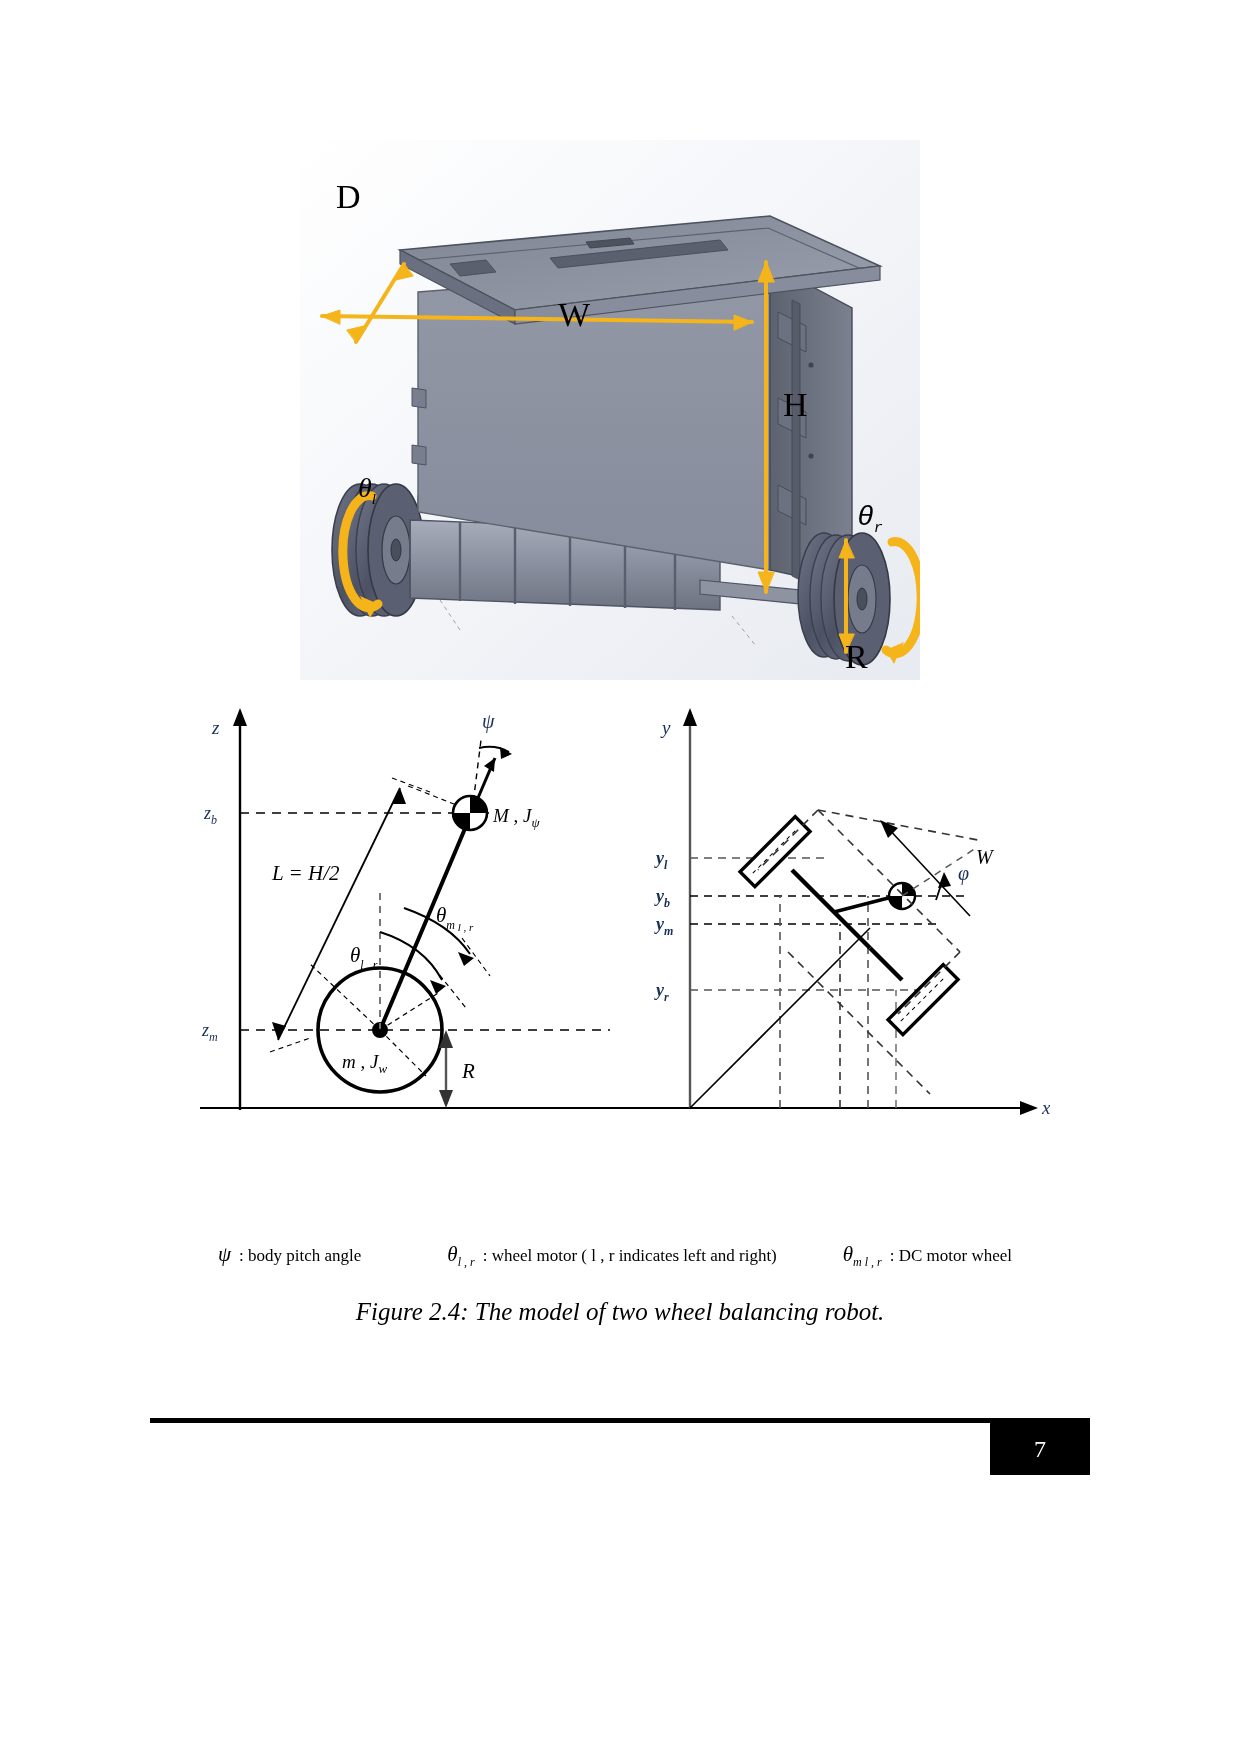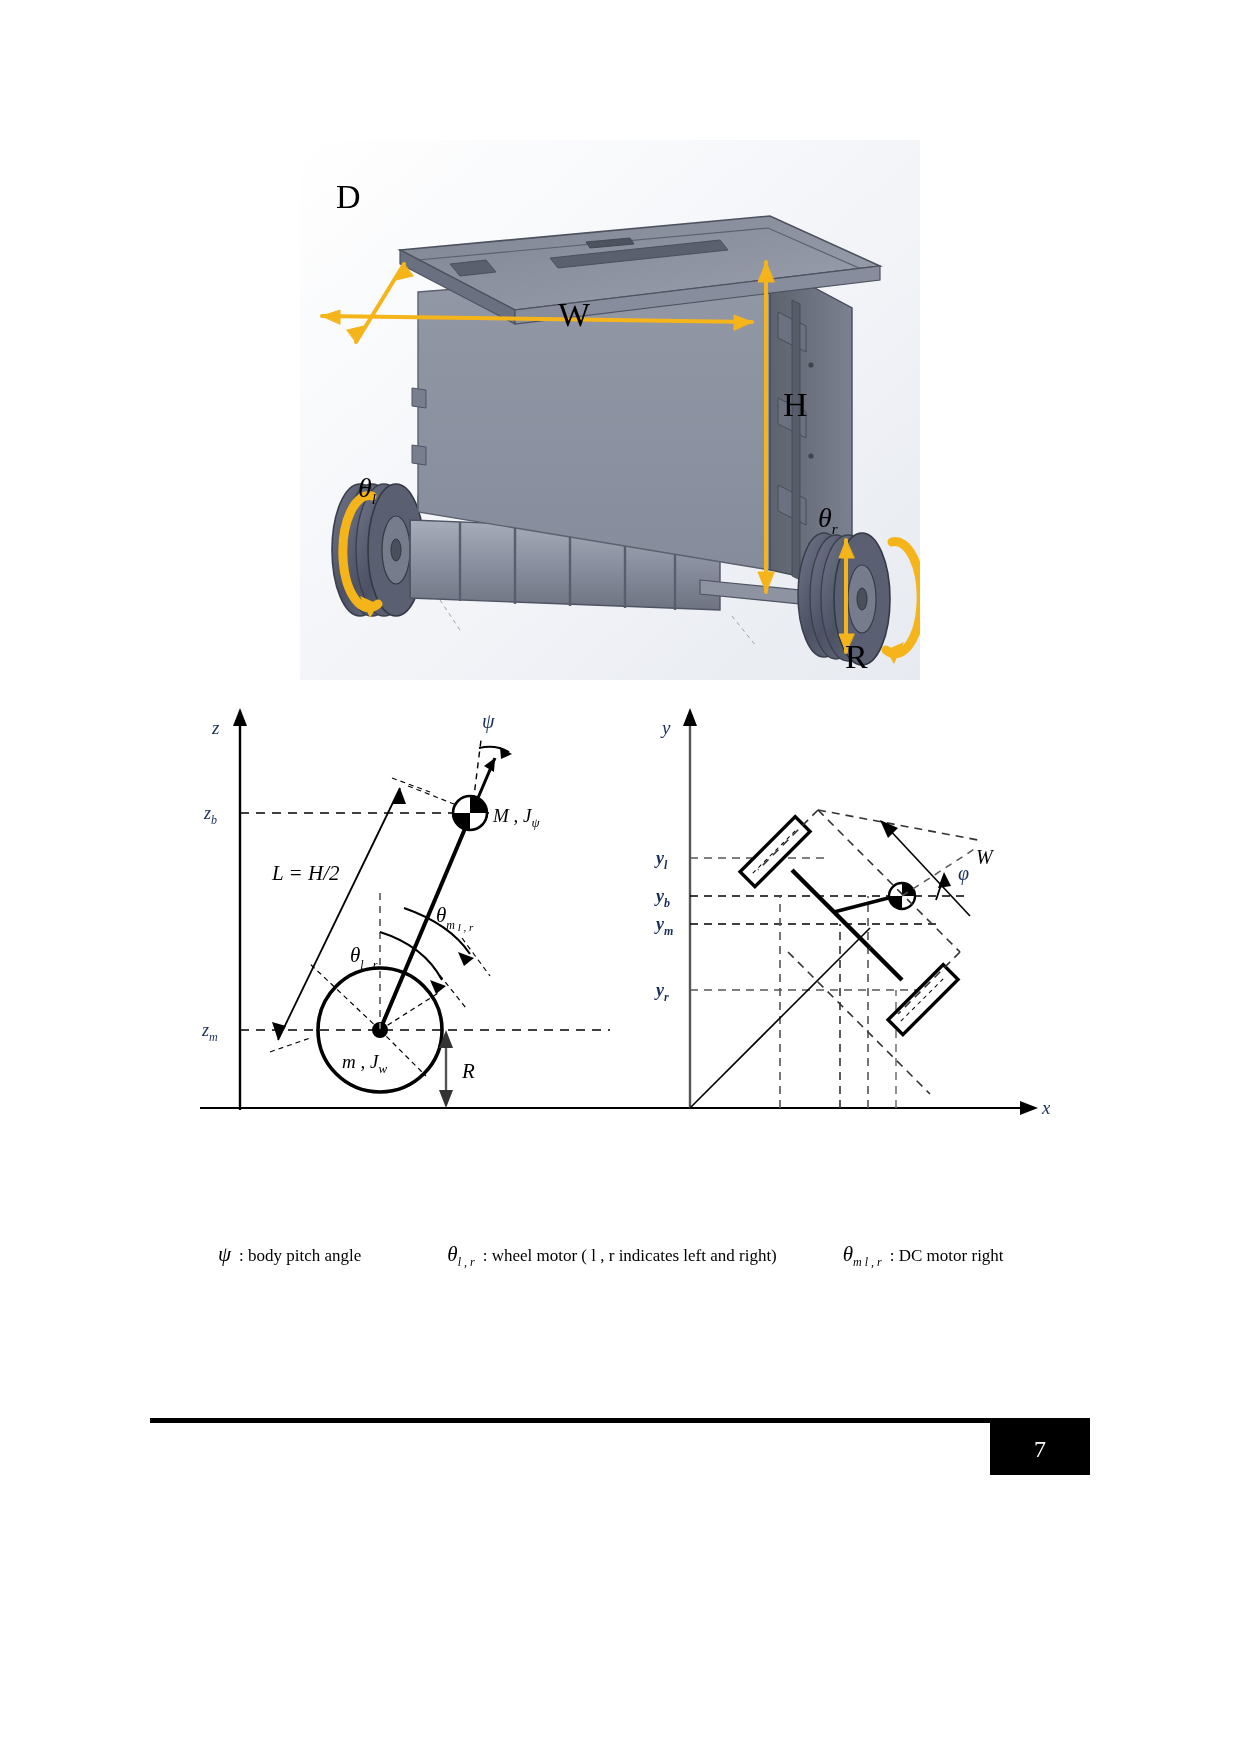--- a/index.html
+++ b/index.html
@@ -43,21 +43,21 @@
   #dim-H { left: 483px; top: 248px; }
   #dim-R { left: 545px; top: 500px; }
   .theta-letter {
     position: absolute;
     font-family: "Liberation Serif", serif;
     font-style: italic;
     font-size: 28px;
     margin-top: 14px;
   }
   #theta-l { left: 58px; top: 318px; }
-  #theta-r { left: 518px; top: 348px; }
+  #theta-r { left: 557px; top: 348px; font-family: Liberation Mono, monospace; }
   .theta-letter sub { font-size: 15px; }
 
   
   .model-block {
     position: absolute;
     left: 190px;
     top: 700px;
     width: 860px;
     height: 420px;
   }
@@ -423,21 +423,22 @@
       <span class="legend-txt">: body pitch angle</span>
     </span>
     <span class="gap1"></span>
     <span class="legend-item">
       <span class="legend-sym"><span>θ</span><sub>l , r</sub></span>
       <span class="legend-txt">: wheel motor ( l , r  indicates left and right)</span>
     </span>
     <span class="gap2"></span>
     <span class="legend-item">
       <span class="legend-sym"><span>θ</span><sub>m l , r</sub></span>
-      <span class="legend-txt">: DC motor right</span>
+      <span class="legend-txt">: DC motor wheel</span>
     </span>
   </div>
 
+  <div class="caption">Figure 2.4: The model of two wheel balancing robot.</div>
 
   <div class="footer-rule"></div>
   <div class="page-num-box">7</div>
 
 </div>
 
 </body></html>

